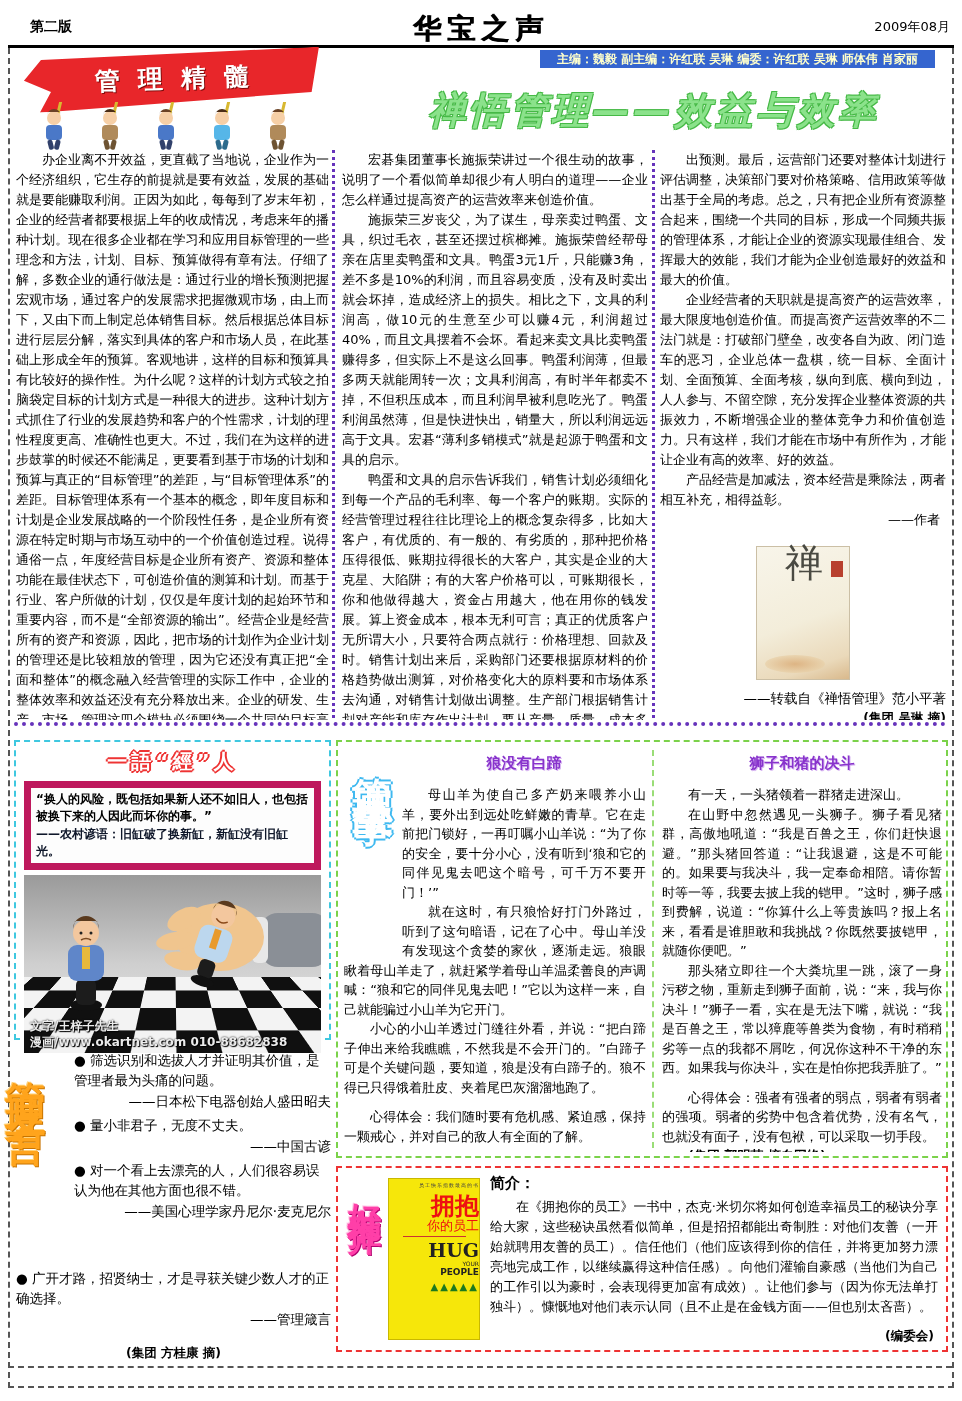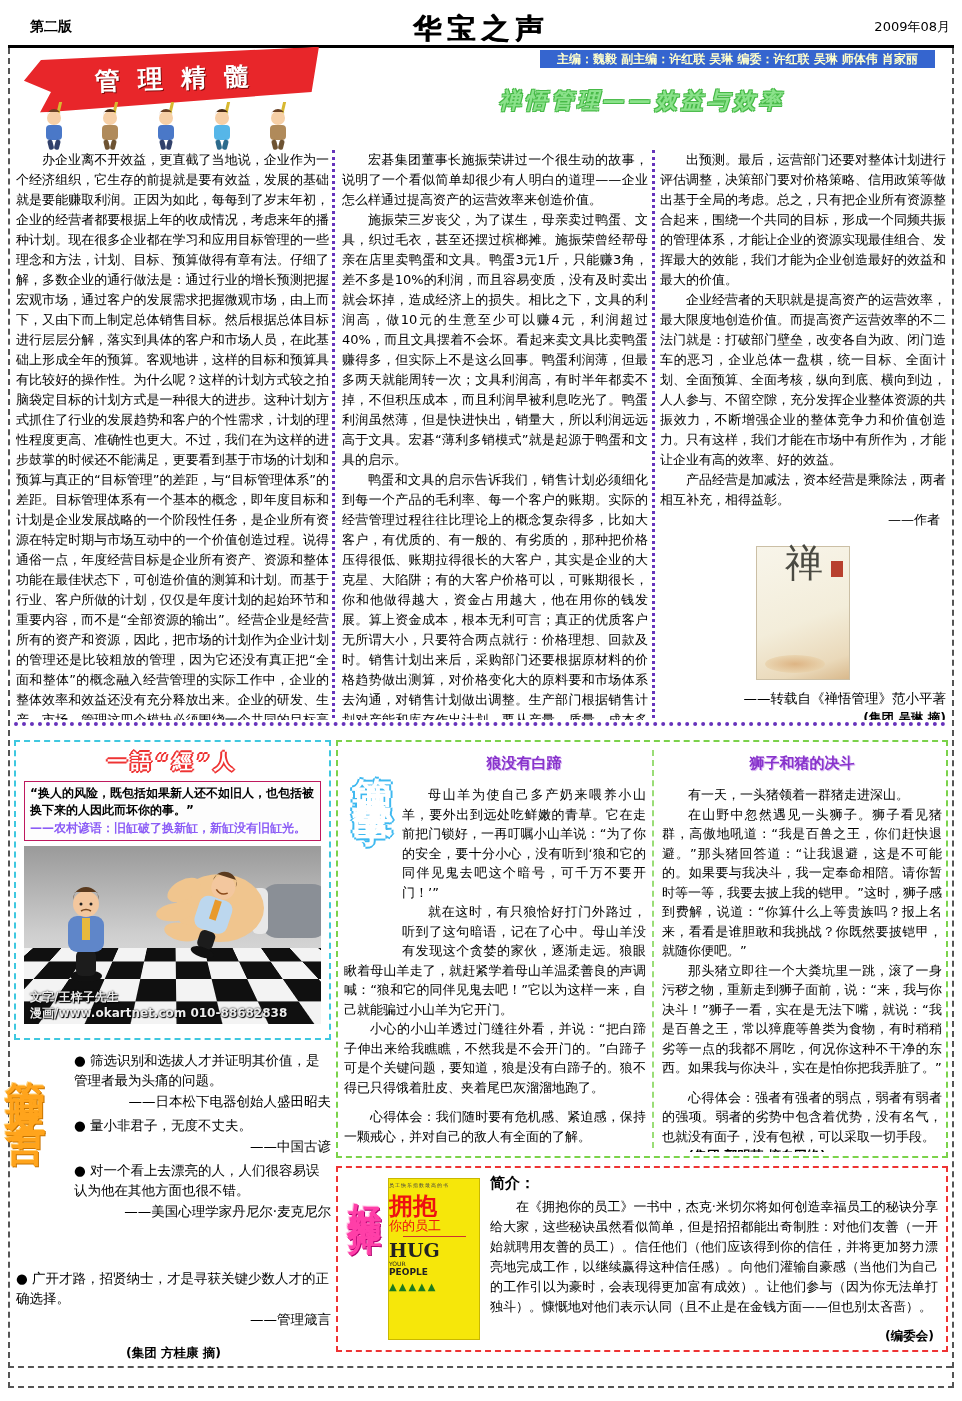--- a/index.html
+++ b/index.html
@@ -21,22 +21,22 @@
   .innerbottom{position:absolute;left:8px;right:10px;top:1366px;border-top:2px dashed #555;}
   
   .banner-wrap{position:absolute;left:16px;top:50px;width:318px;height:102px;}
   .flag{position:absolute;left:8px;top:2px;width:296px;height:56px;background:#e8262a;
         clip-path:polygon(0 42%,6% 6%,100% 0,97% 80%,5% 100%,9% 64%);transform:rotate(-2deg);}
   .flag-text{display:block;text-align:center;line-height:54px;color:#fff;font-weight:900;
              font-size:25px;letter-spacing:18px;text-indent:18px;
              text-shadow:1px 1px 0 #7d0b0b;}
   .figures{position:absolute;left:22px;top:52px;width:280px;height:50px;}
   
-  .main-title{position:absolute;left:342px;top:86px;width:600px;margin:0;text-align:center;
-              font-size:22px;font-weight:900;font-style:italic;letter-spacing:4px;color:#8be28b;
+  .main-title{position:absolute;left:354px;top:86px;width:600px;margin:0;text-align:center;
+              font-size:37px;font-weight:900;font-style:italic;letter-spacing:4px;color:#8be28b;
               text-shadow:1px 1px 0 #46b946,-1px -1px 0 #46b946,1px -1px 0 #46b946,-1px 1px 0 #46b946;}
   .col{position:absolute;top:150px;height:570px;font-size:13px;line-height:20px;
        text-align:justify;overflow:hidden;}
   .col p{margin:0;text-indent:2em;}
   .col1{left:16px;width:313px;}
   .col2{left:342px;width:306px;}
   .col3{left:660px;width:286px;}
   .vdiv{position:absolute;top:150px;height:568px;border-left:3px dotted #6633bb;}
   .vdiv.a{left:332px;} .vdiv.b{left:652px;}
   .hsep{position:absolute;left:14px;right:16px;top:722px;border-top:4px dotted #6633bb;}
@@ -48,23 +48,23 @@
   .zen-seal{position:absolute;top:14px;right:6px;width:12px;height:16px;background:#b8402e;}
   .zen-cloud{position:absolute;bottom:6px;left:8px;width:60px;height:18px;border-radius:50%;
              background:radial-gradient(#d7a36a,#e8d0a8 70%,transparent 75%);opacity:.7;}
   .caption{text-align:right;font-size:13.5px;margin-top:12px;}
   .attr{text-align:right;font-weight:900;font-size:12.5px;margin-top:6px;}
   
   .yu-box{position:absolute;left:14px;top:740px;width:317px;height:300px;box-sizing:border-box;
           border:2px dashed #3fc8e0;padding:2px 4px;}
   .yu-title{margin:4px 0 6px;text-align:center;font-size:20px;font-weight:900;letter-spacing:4px;color:#fff;
             text-shadow:-2px 0 0 #e33,2px 0 0 #e33,0 -2px 0 #e33,0 2px 0 #e33,1px 1px 0 #e33,-1px -1px 0 #e33;}
-  .yu-quote-box{border:1px solid #be185d;margin:0 4px;padding:3px 5px;font-size:12px;line-height:17px;
+  .yu-quote-box{border:7px solid #be185d;margin:0 4px;padding:3px 5px;font-size:12px;line-height:17px;
                 font-weight:bold;background:#fdfdfd;}
-  .yu-proverb{color:#8b5cf6;margin-top:1px;}
+  .yu-proverb{color:#0f172a;margin-top:1px;}
   .chess-cartoon{position:relative;margin:5px 4px 0;height:178px;overflow:hidden;
                  background:linear-gradient(#9a9a9a,#cfcfcf 50%,#ededed);}
   .chess-floor{position:absolute;bottom:-46px;left:-70px;width:440px;height:170px;
                background:repeating-conic-gradient(#101010 0% 25%,#f3f3f3 0% 50%);
                background-size:74px 74px;transform:perspective(230px) rotateX(55deg);}
   .cartoon-credits{position:absolute;left:6px;bottom:3px;color:#ececec;font-size:12px;font-weight:bold;
                    line-height:16px;text-shadow:1px 1px 1px #000,0 0 2px #000;}
   
   .my-section{position:absolute;left:16px;top:1050px;width:315px;height:300px;font-size:13.5px;line-height:20px;}
   .my-title{float:left;width:48px;height:208px;margin-right:10px;writing-mode:vertical-lr;text-orientation:upright;
@@ -88,21 +88,21 @@
   .story-attr{text-align:right;font-weight:900;font-size:12px;margin-top:6px;}
   .gs-divider{position:absolute;left:314px;top:8px;bottom:8px;border-left:2px dashed #9add77;}
   .gs-right{position:absolute;left:324px;top:4px;width:280px;height:406px;overflow:hidden;}
   
   .hs-box{position:absolute;left:336px;top:1166px;width:612px;height:186px;box-sizing:border-box;
           border:2px dashed #ee3333;}
   .hs-vtitle{position:absolute;left:4px;top:8px;writing-mode:vertical-lr;text-orientation:upright;
              font-size:34px;font-weight:900;letter-spacing:6px;color:#ff3fa8;
              text-shadow:1px 1px 0 #b0006e,-1px -1px 0 #ffc2e4;}
   .hug-book{position:absolute;left:50px;top:10px;width:90px;height:160px;background:#f6e70a;
-            border:1px solid #c9b800;text-align:left;overflow:hidden;}
+            border:1px solid #c9b800;text-align:right;overflow:hidden;}
   .hug-topline{font-size:5px;color:#444;margin-top:3px;letter-spacing:1px;}
   .hug-cn1{color:#e11;font-weight:900;font-size:24px;line-height:25px;margin-top:6px;}
   .hug-cn2{color:#e11;font-weight:400;font-size:13px;line-height:14px;}
   .hug-rule{width:70%;margin:3px auto;border-top:1px solid #c33;}
   .hug-en1{font-size:19px;font-weight:900;color:#222;line-height:19px;margin-top:4px;
            font-family:"DejaVu Serif","Liberation Serif",serif;}
   .hug-en2{font-size:6px;color:#222;line-height:7px;}
   .hug-en3{font-size:9px;font-weight:900;color:#222;line-height:10px;}
   .hug-trees{color:#1d7a1d;font-size:10px;letter-spacing:2px;margin-top:4px;}
   .hs-intro{position:absolute;left:152px;top:6px;width:448px;}

